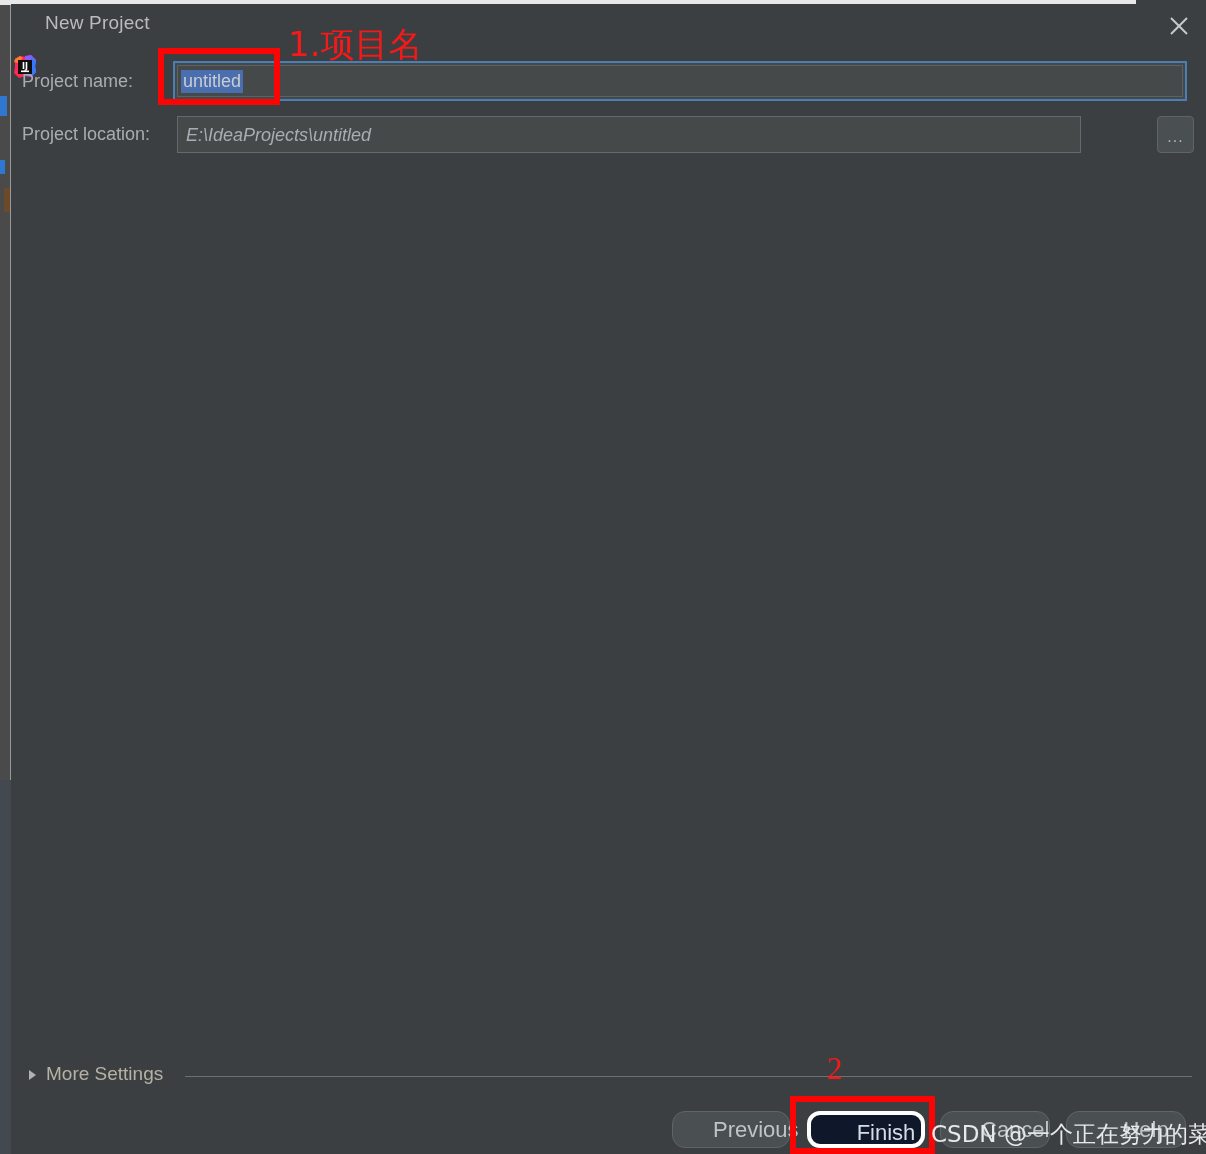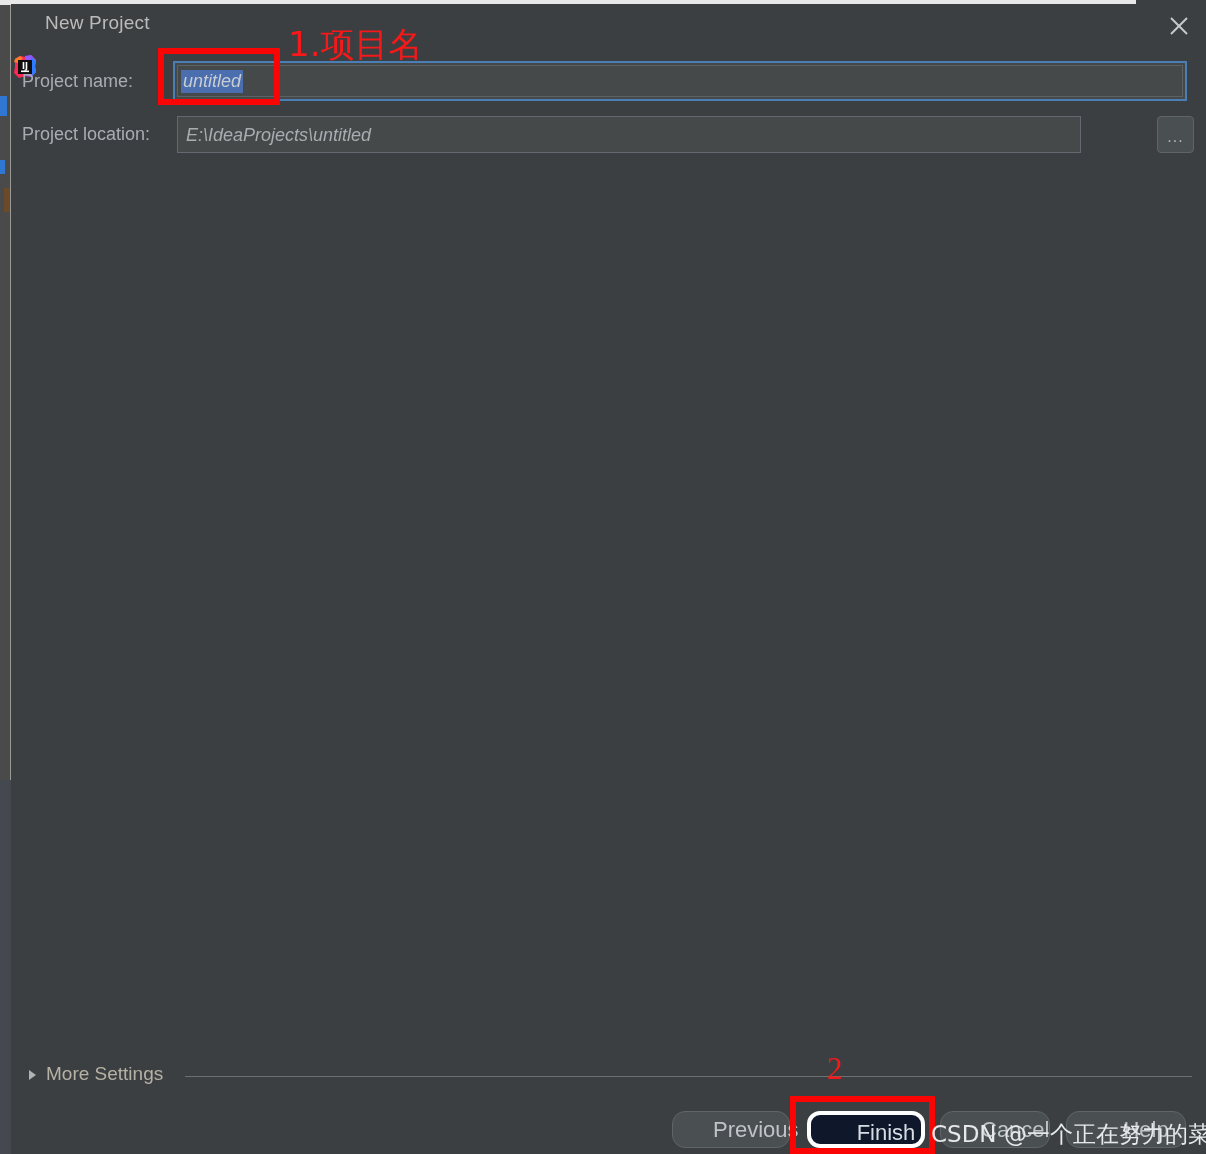--- a/index.html
+++ b/index.html
@@ -121,21 +121,20 @@
     box-sizing: border-box;
   }
   #project-name-value {
     position: absolute;
     left: 6px; top: 7px;
     font-size: 18px;
     color: #c8cdd2;
     background: #4b6eaf;
     padding: 1px 2px;
     white-space: nowrap;
-    font-style: italic;
   }
 
   #project-location-field {
     position: absolute;
     left: 166px; top: 112px;
     width: 904px; height: 37px;
     background: #45494a;
     border: 1px solid #646870;
     box-sizing: border-box;
     font-style: italic;

